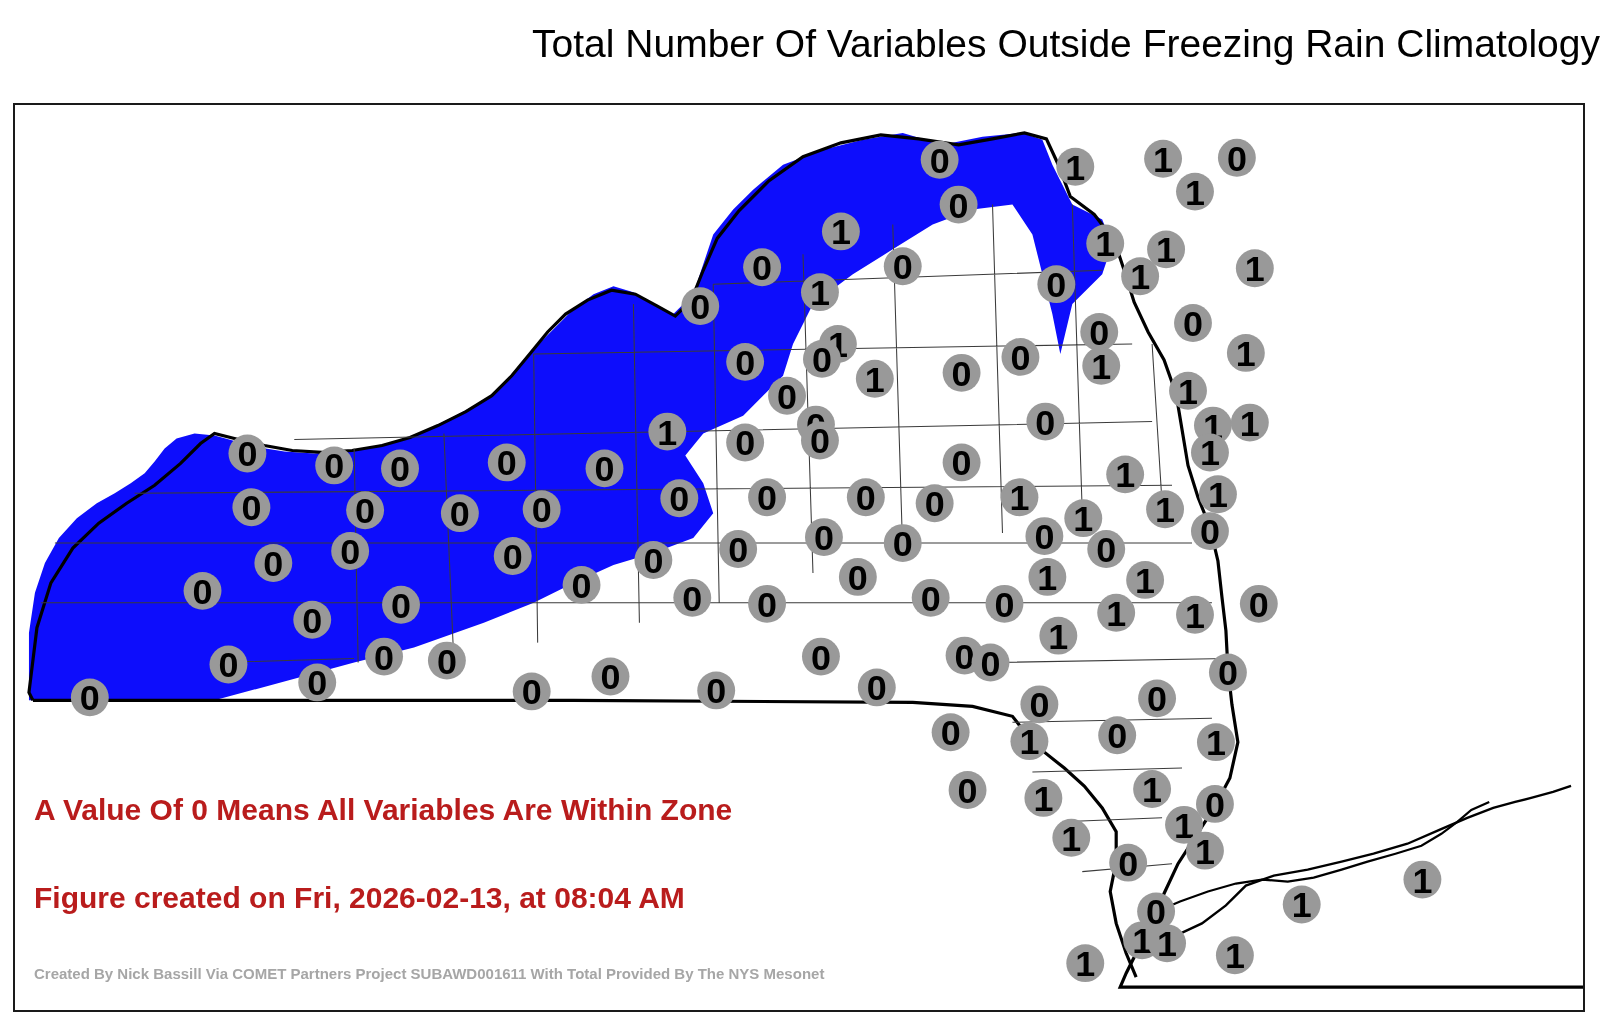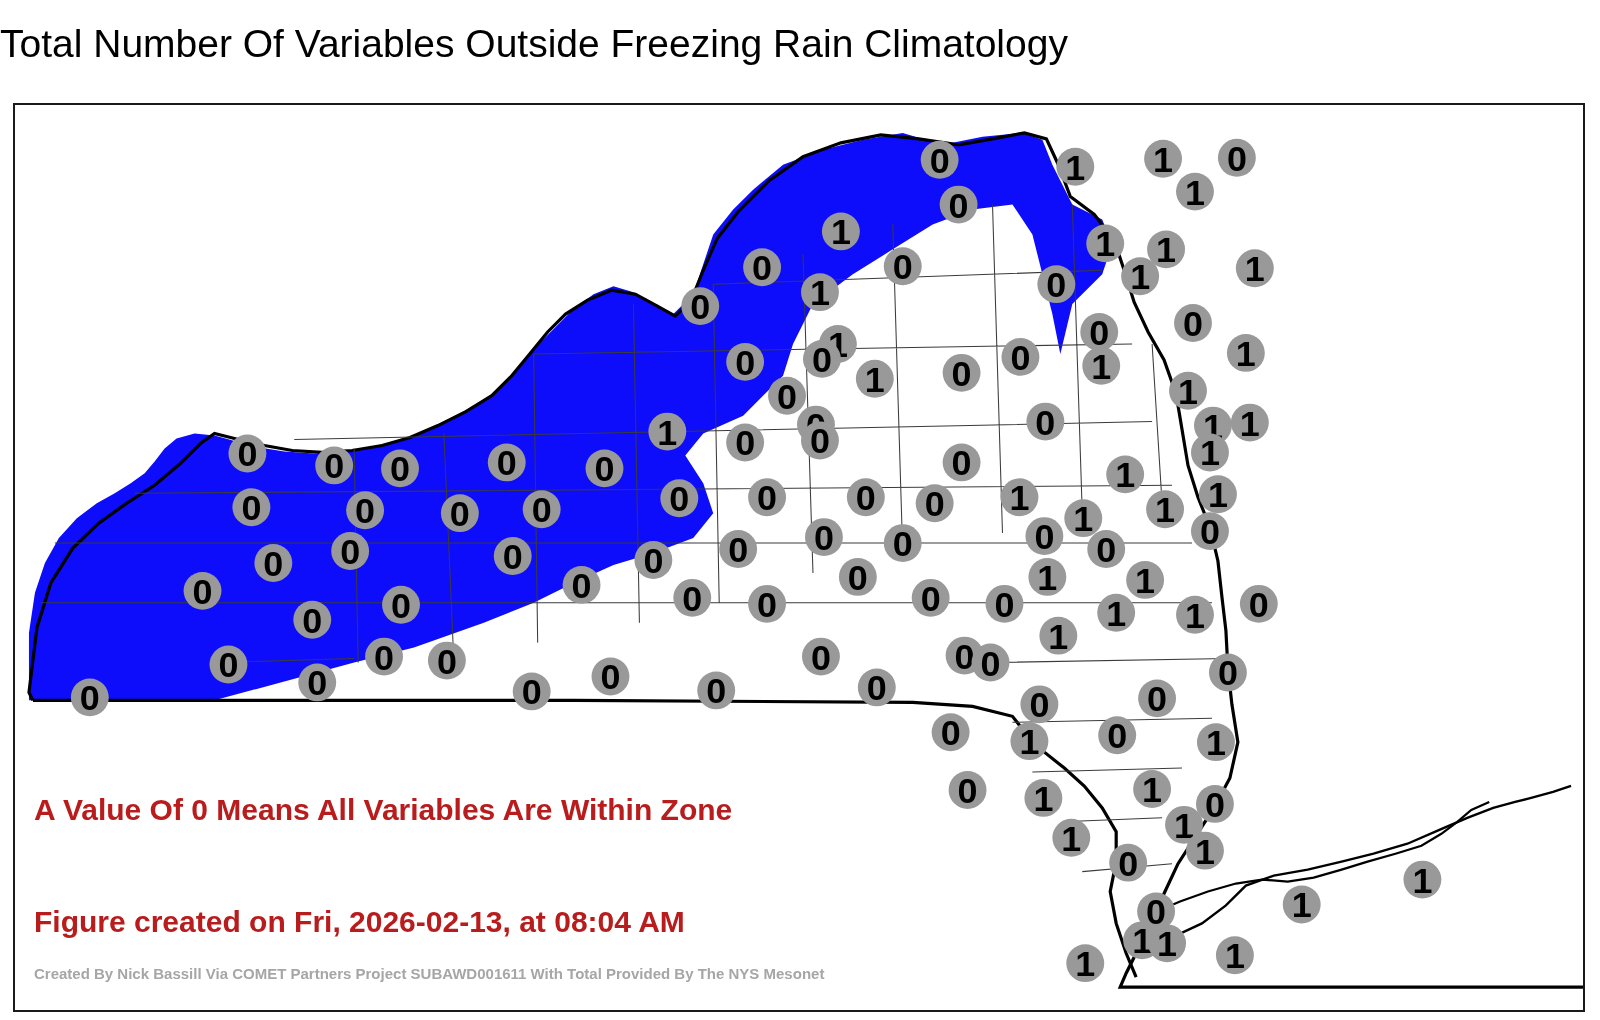--- a/index.html
+++ b/index.html
@@ -19,21 +19,21 @@
     left: 0; top: 0;
     width: 1600px;
     height: 1020px;
     background: #ffffff;
   }
   #chart-title {
     position: absolute;
     left: 0;
     top: 22px;
     width: 1600px;
-    text-align: left;
+    text-align: right;
     font-size: 39px;
     font-weight: 400;
     color: #000000;
     letter-spacing: 0px;
     font-family: "Liberation Sans", sans-serif;
     white-space: nowrap;
   }
   #map-frame {
     position: absolute;
     left: 13px;
@@ -56,21 +56,21 @@
     position: absolute;
     left: 19px;
     color: #b91c1c;
     font-family: "Liberation Sans", sans-serif;
     font-weight: bold;
     white-space: nowrap;
     pointer-events: none;
   }
   #note-line-1 { top: 688px; font-size: 30px; }
   #note-line-2 { top: 726px; font-size: 30px; }
-  #note-line-3 { top: 800px; font-size: 30px; }
+  #note-line-3 { top: 776px; font-size: 30px; }
   #credit-line {
     position: absolute;
     left: 19px;
     top: 860px;
     font-size: 15px;
     font-weight: bold;
     color: #a6a6a6;
     white-space: nowrap;
     font-family: "Liberation Sans", sans-serif;
     pointer-events: none;

